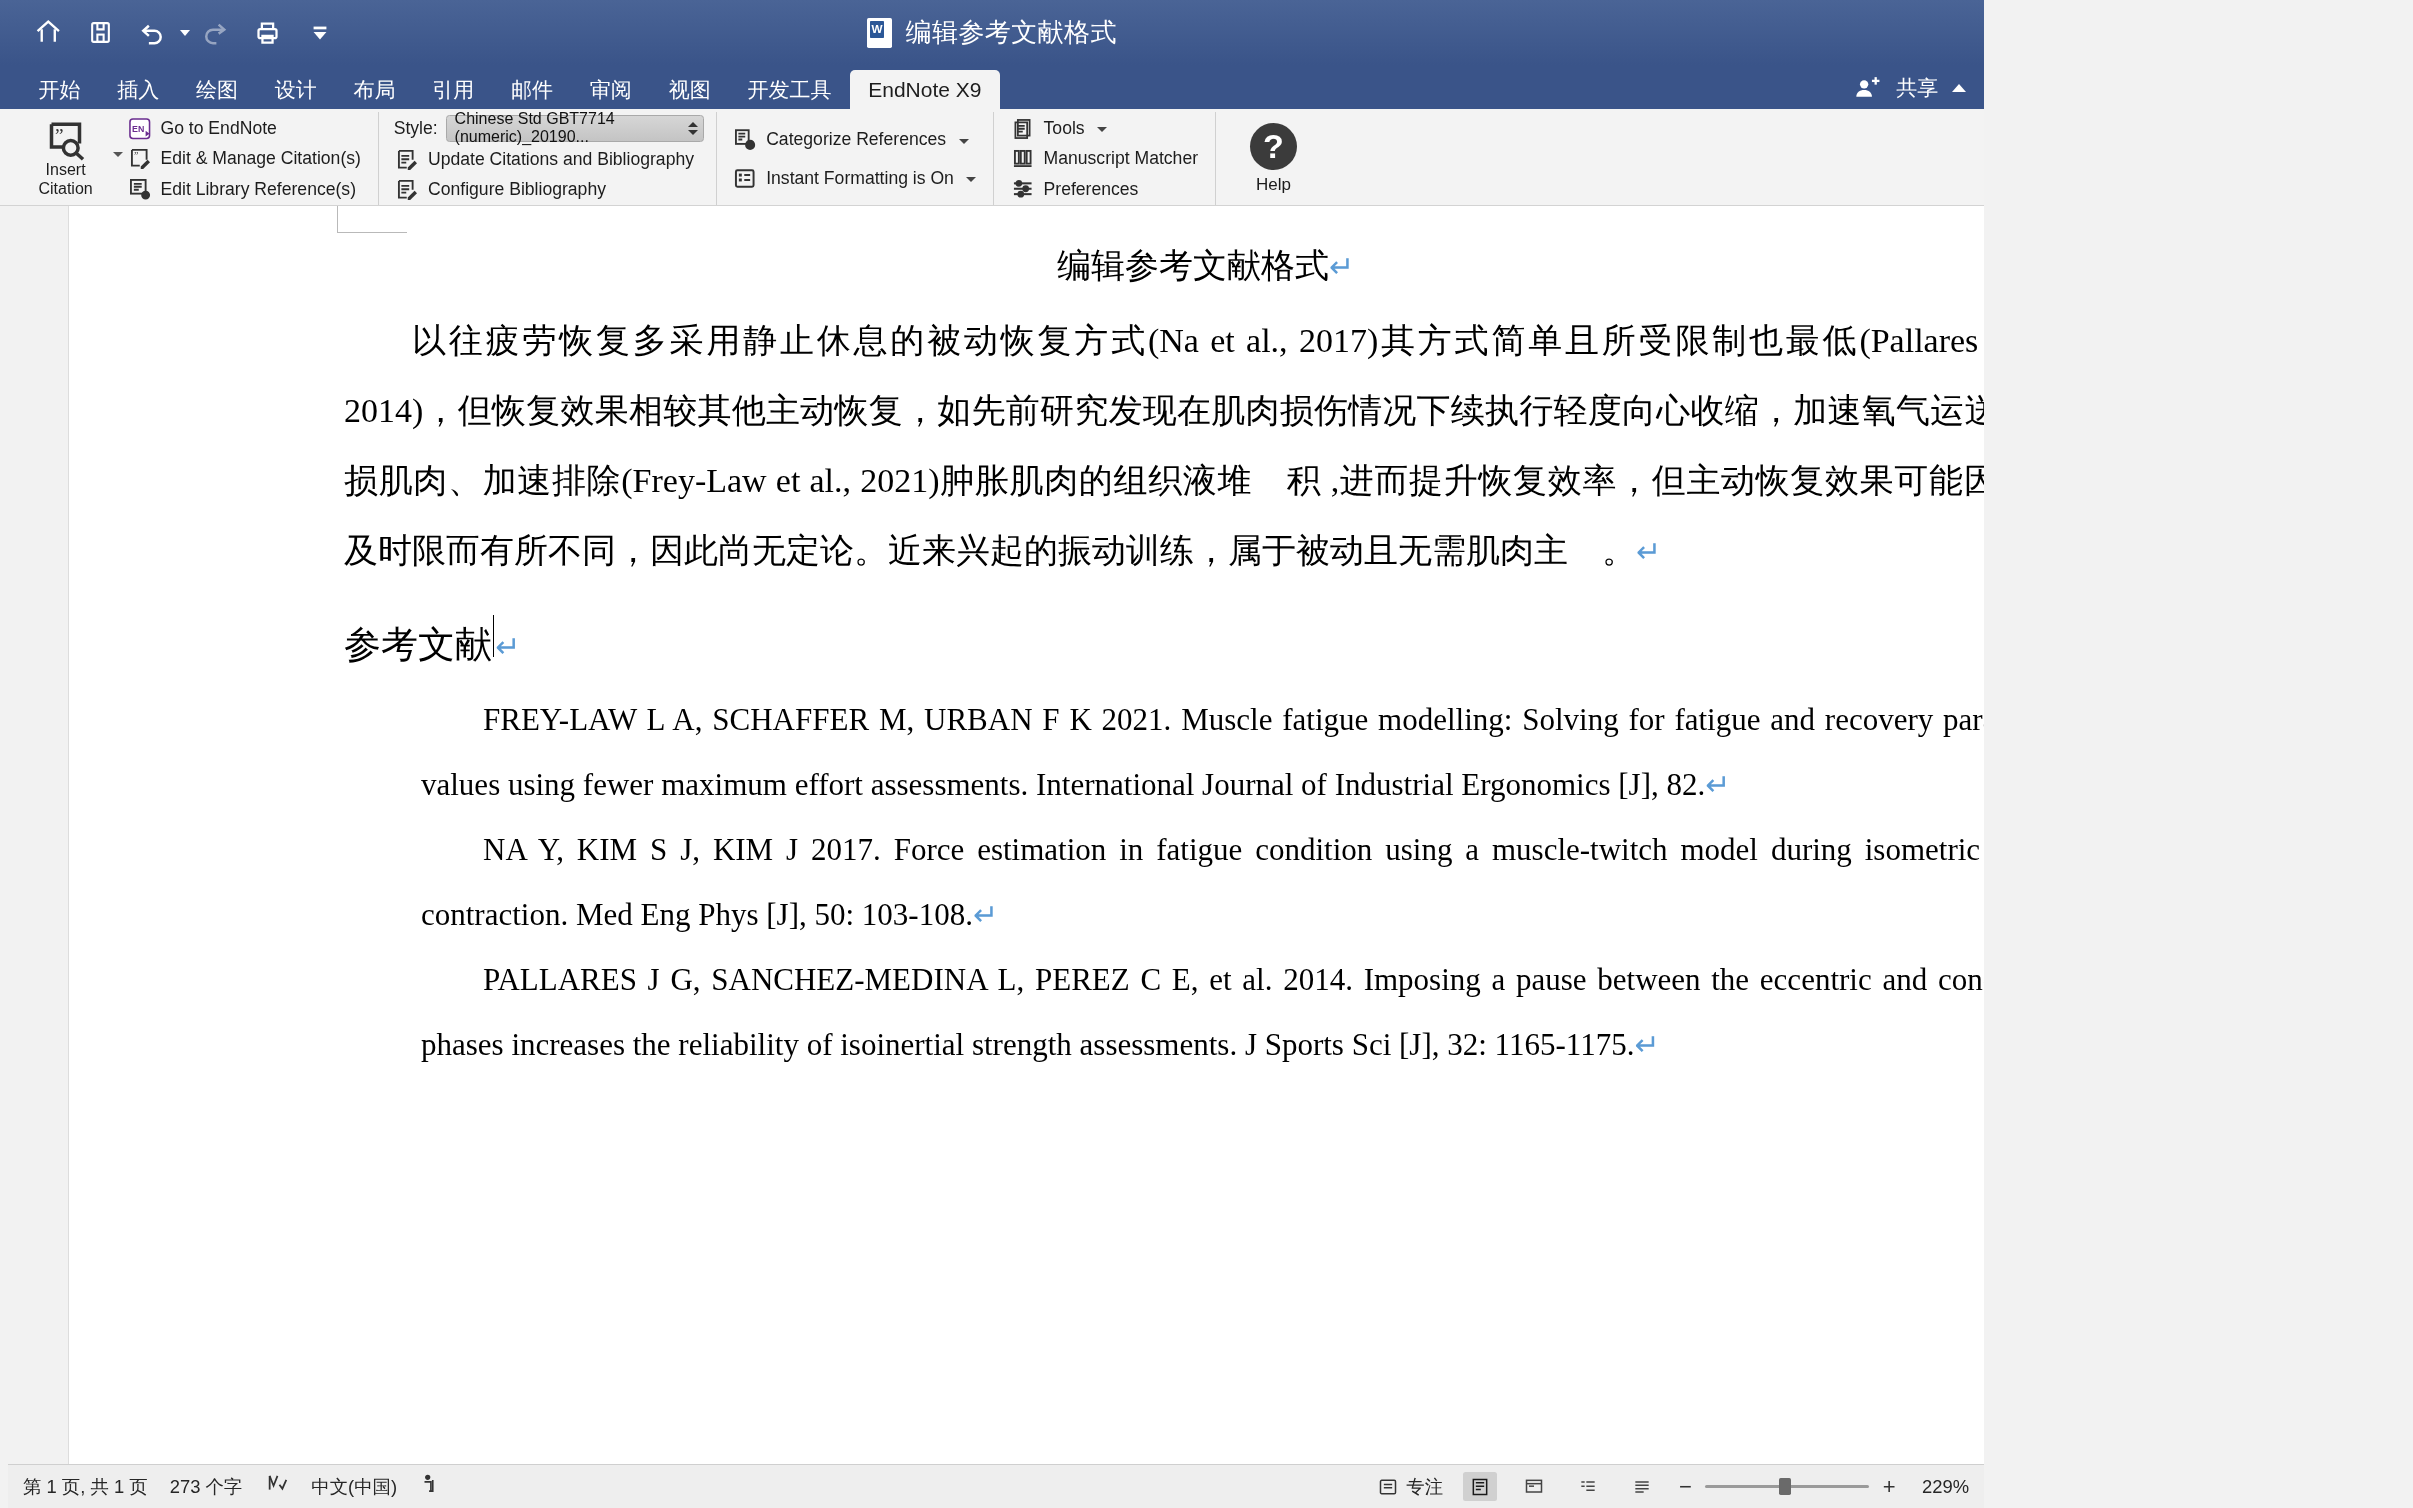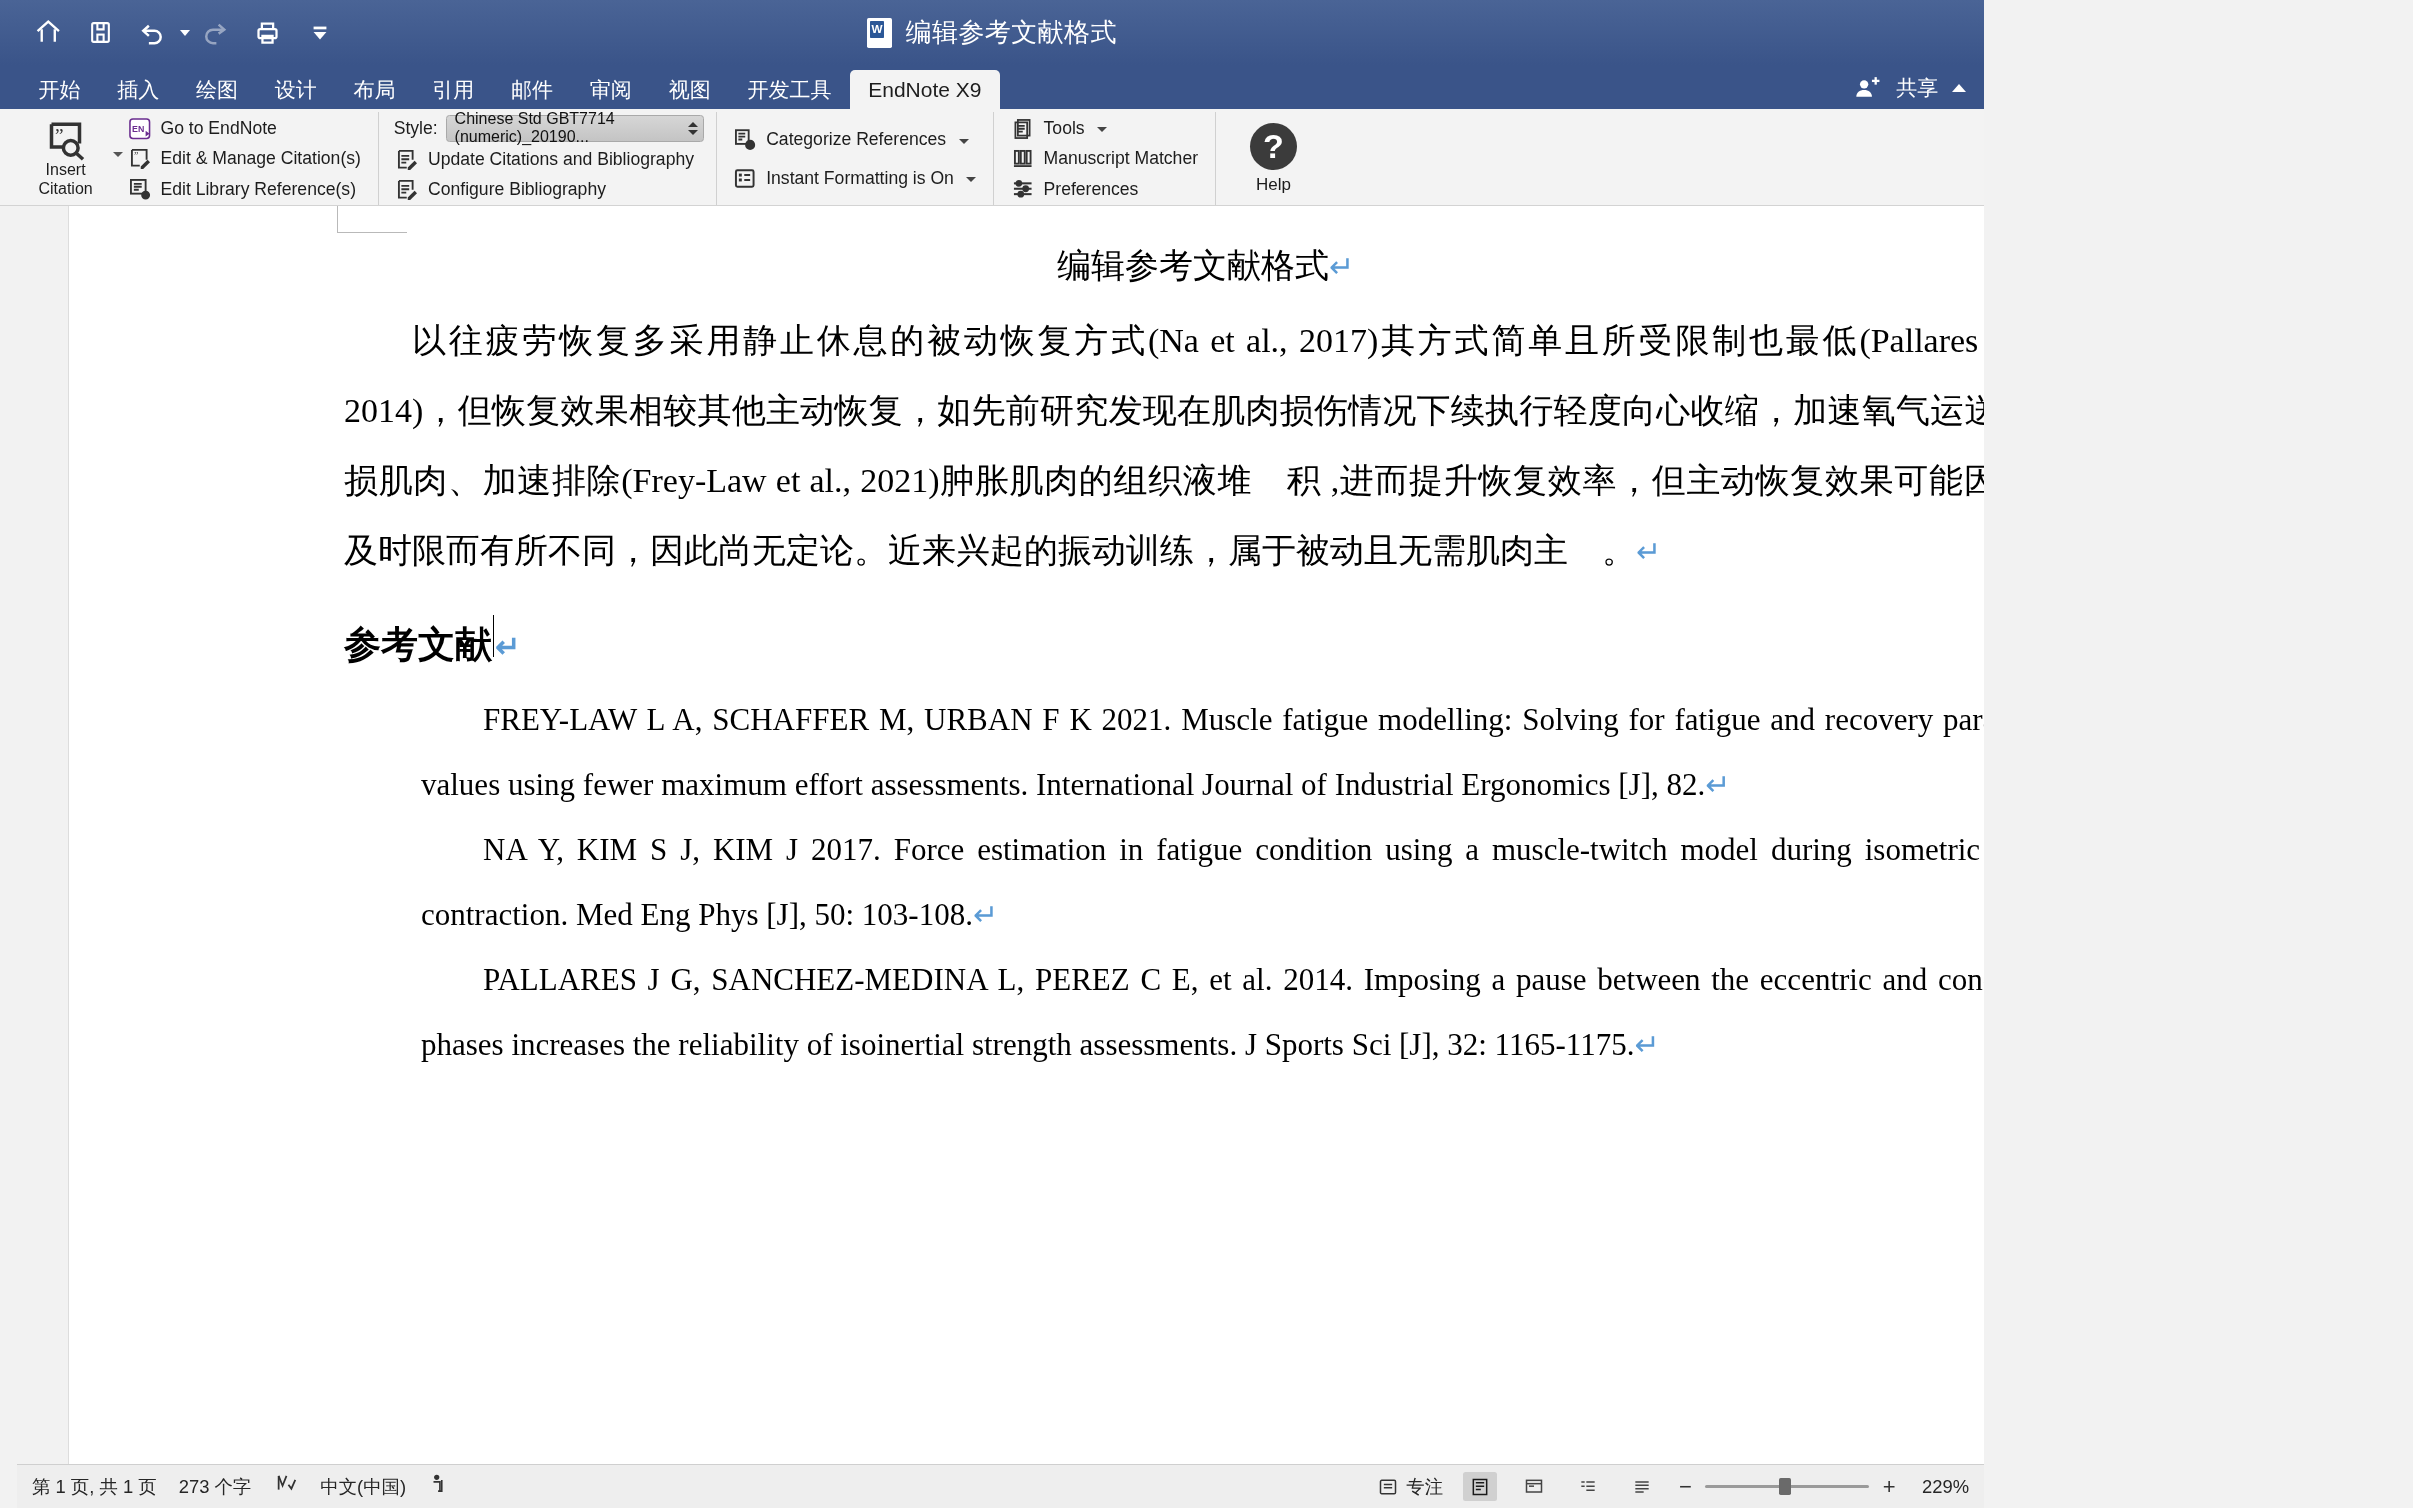--- a/index.html
+++ b/index.html
@@ -261,21 +261,21 @@
   }
   .para {
     font-size: 34px;
     line-height: 70px;
     text-align: justify;
     text-justify: inter-ideograph;
     text-indent: 2em;
   }
   .h1 {
     font-size: 37px;
-    font-weight: bold;
+    font-weight: normal;
     line-height: 84px;
     margin-top: 17px;
     position: relative;
     display: flex;
     align-items: baseline;
   }
   .caret-bar {
     display: inline-block;
     width: 1.7px; height: 42px;
     background: #000;
@@ -298,21 +298,21 @@
   .cursor-arrow {
     position: absolute;
     left: 404px; top: 872px;
     width: 0; height: 0;
     pointer-events: none;
   }
 
   
   .statusbar {
     position: absolute;
-    left: 17px; right: 0; bottom: 0;
+    left: 8px; right: 0; bottom: 0;
     height: 44px;
     background: #eeeeee;
     border-top: 0.8px solid #cfcfcf;
     display: flex; align-items: center;
     font-size: 18.4px; color: #262626;
     padding: 0 15px;
   }
   .sb-left { display: flex; align-items: center; gap: 22px; }
   .sb-right { margin-left: auto; display: flex; align-items: center; gap: 20px; }
   .view-btn {

